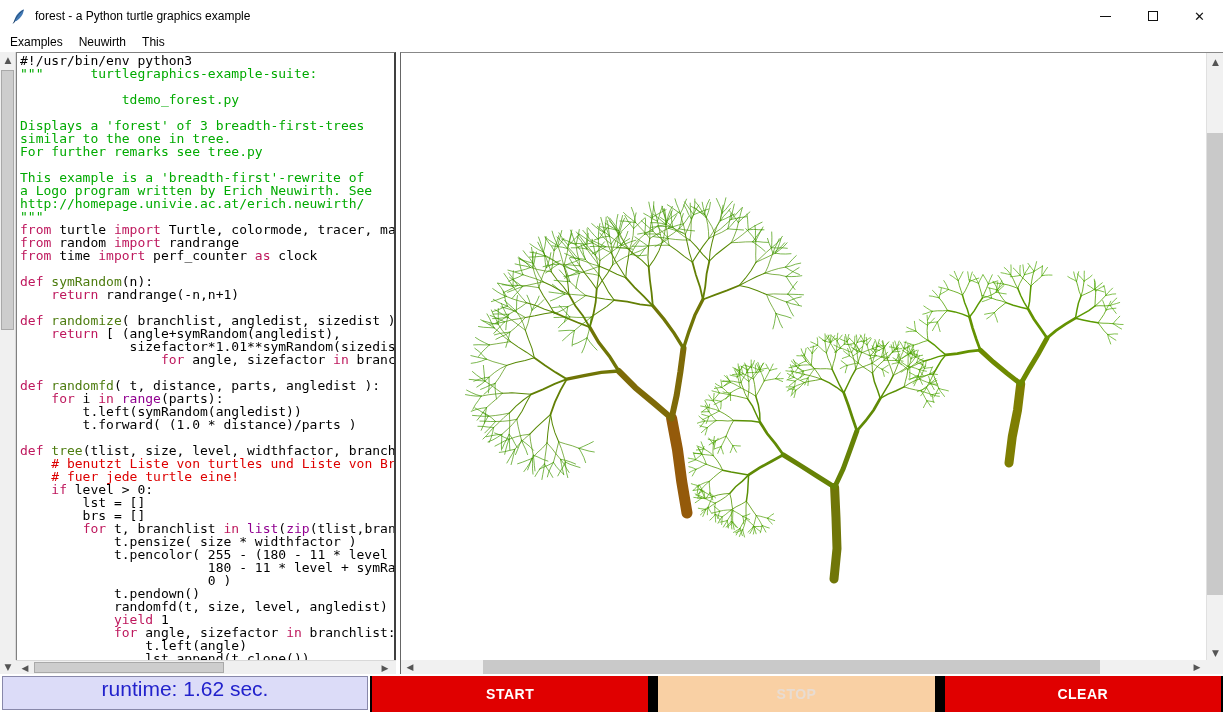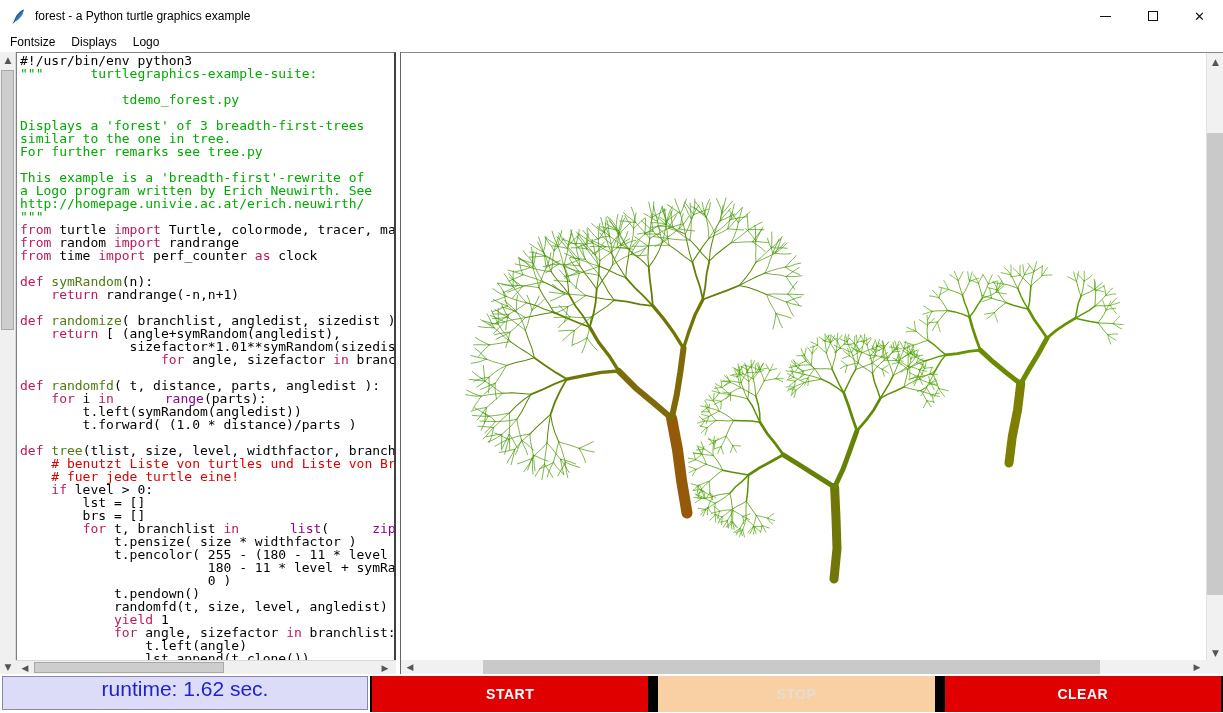--- a/index.html
+++ b/index.html
@@ -36,21 +36,21 @@
   .ed-vthumb { position:absolute; left:1px; top:18px; width:13px; height:260px;
                background:#cdcdcd; border:1px solid #a9a9a9; }
   .ed-code { grid-column:2; grid-row:1; background:#fff; border-left:1px solid #808080;
              border-right:2px solid #404040; border-top:1px solid #808080;
              overflow:hidden; padding:1px 0 0 3px; }
   .code { font-family:"DejaVu Sans Mono","Liberation Mono",monospace;
           font-size:13px; line-height:13px; white-space:pre; color:#000; }
   .code .line { height:13px; }
   .tok-k { color:#be185d; } 
   .tok-d { color:#4d7c0f; } 
-  .tok-b { color:#900090;margin-left:43px; } 
+  .tok-b { color:#900090; } 
   .tok-s { color:#00aa00; } 
   .tok-c { color:#dd0000; } 
   .tok-n { color:#000000; }
   .ed-corner { grid-column:1; grid-row:2; background:#f0f0f0; position:relative; }
   .ed-corner .down { top:0; left:0; width:16px; height:14px; }
   .ed-hscroll { grid-column:2; grid-row:2; position:relative; background:#f0f0f0;
                 border-top:1px solid #d9d9d9; }
   .ed-hscroll .left  { left:2px;  top:0; width:14px; height:14px; }
   .ed-hscroll .right { right:4px; top:0; width:14px; height:14px; }
   .ed-hthumb { position:absolute; left:18px; top:1px; width:190px; height:11px;
@@ -104,23 +104,23 @@
       <div class="win-btn">
           <span class="maxglyph"></span>
         </div>
       <div class="win-btn">
           <span>✕</span>
         </div>
     </div>
   </div>
 
   <div class="menubar">
-    <span class="menu-item">Fontsize</span>
-    <span class="menu-item">Displays</span>
-    <span class="menu-item">Logo</span>
+    <span class="menu-item">Examples</span>
+    <span class="menu-item">Neuwirth</span>
+    <span class="menu-item">This</span>
   </div>
 
   <div class="main">
 
     <div class="editor-pane">
       <div class="sb ed-vscroll">
         <div class="sb-arrow up">▲</div>
         <div class="ed-vthumb"></div>
       </div>
       <div class="ed-code">

